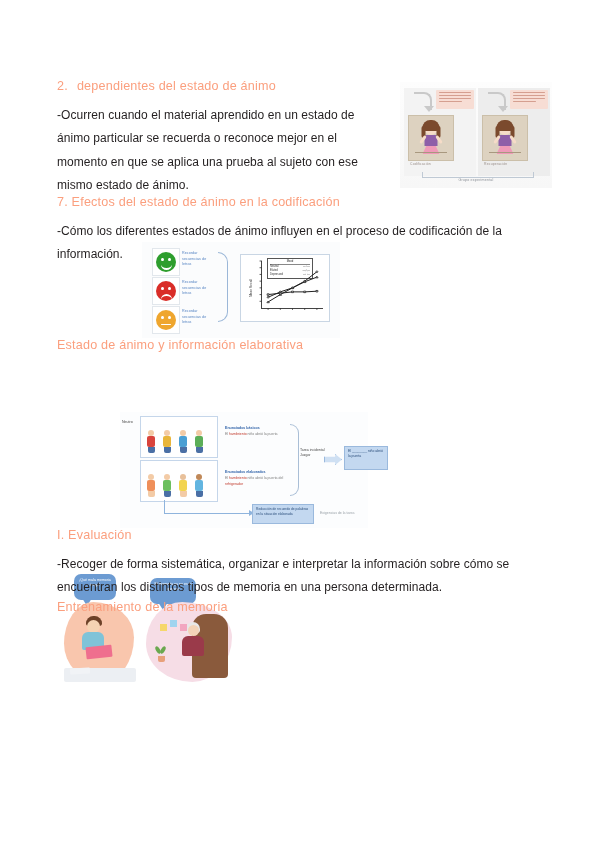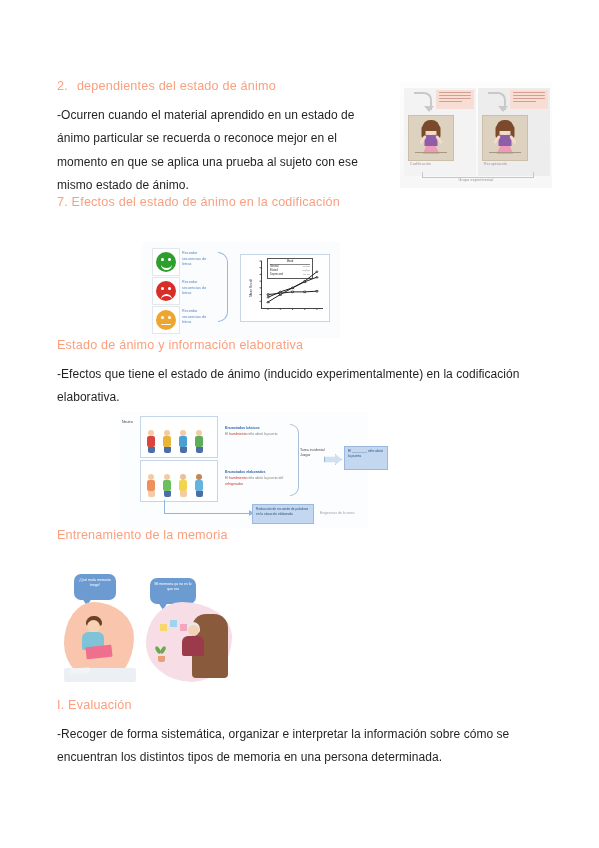--- a/index.html
+++ b/index.html
@@ -517,30 +517,30 @@
 
     <div class="block" style="min-height:112px;">
       <h2 class="heading">
         <span class="num">2.</span><span>dependientes del estado de ánimo</span>
       </h2>
       <p class="body" style="width:330px;">-Ocurren cuando el material aprendido en un estado de ánimo particular se recuerda o reconoce mejor en el momento en que se aplica una prueba al sujeto con ese mismo estado de ánimo.</p>
     </div>
 
     <div class="block" style="min-height:143px;margin-top:-4px;">
       <h2 class="heading">7. Efectos del estado de ánimo en la codificación</h2>
+      <p class="body">-Cómo los diferentes estados de ánimo influyen en el proceso de codificación de la información.</p>
     </div>
 
     <div class="block" style="min-height:190px;">
       <h2 class="heading">Estado de ánimo y información elaborativa</h2>
-      <p class="body">-Efectos que tiene el estado de ánimo (inducido experimentalmente) en la codificación elaborativa.</p>
-    </div>
-
-    <div class="block" style="min-height:170px;">
-      <h2 class="heading">Entrenamiento de la memoria</h2>
     </div>
 
     <div class="block">
       <h2 class="heading">I. Evaluación</h2>
       <p class="body">-Recoger de forma sistemática, organizar e interpretar la información sobre cómo se encuentran los distintos tipos de memoria en una persona determinada.</p>
     </div>
 
+    <div class="block" style="min-height:170px;">
+      <h2 class="heading">Entrenamiento de la memoria</h2>
+    </div>
+
   </div>
 </div>
 
 </body></html>

